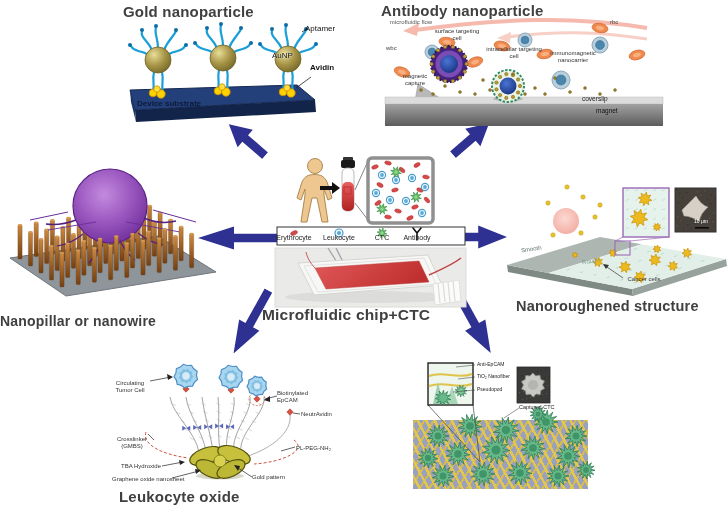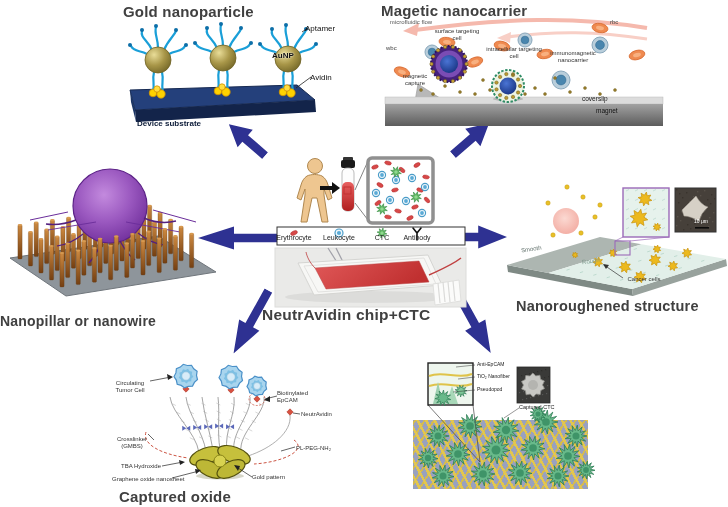--- a/index.html
+++ b/index.html
@@ -77,25 +77,25 @@
     <polygon points="0,72 167,67 185,82 5,92" fill="#24407b" stroke="#172a52" stroke-width="1"></polygon>
     <polygon points="5,92 185,82 186,94 6,104" fill="#13244a"></polygon>
     <polygon points="0,72 5,92 6,104 1,84" fill="#1b3566"></polygon>
     <use href="#np" transform="translate(28,42)"></use>
     <use href="#np" transform="translate(93,40)"></use>
     <use href="#np" transform="translate(158,41)"></use>
     <line x1="172" y1="14" x2="178" y2="10" stroke="#222" stroke-width="0.8"></line>
     <line x1="166" y1="70" x2="181" y2="59" stroke="#222" stroke-width="0.8"></line>
   </svg>
   <span class="lbl la" style="left:305px;top:25px;font-size:8px;font-weight:400;color:#111;">Aptamer</span>
-  <span class="lbl la" style="left:272px;top:52px;font-size:8px;font-weight:700;color:#111;text-shadow:0 0 2px #fff;">AuNP</span>
-  <span class="lbl la" style="left:310px;top:74px;font-size:8px;font-weight:400;color:#111;">Avidin</span>
-  <span class="lbl la" style="left:137px;top:100px;font-size:8px;font-weight:700;color:#0c1b38;margin-top:20px;">Device substrate</span>
-
-  <div class="title" style="left:381px;top:2px;width:220px;font-size:15px;">Magetic nanocarrier</div>
+  <span class="lbl la" style="left:272px;top:52px;font-size:8px;font-weight:400;color:#111;text-shadow:0 0 2px #fff;">AuNP</span>
+  <span class="lbl la" style="left:310px;top:64px;font-size:8px;font-weight:700;color:#111;">Avidin</span>
+  <span class="lbl la" style="left:137px;top:100px;font-size:8px;font-weight:700;color:#0c1b38;">Device substrate</span>
+
+  <div class="title" style="left:381px;top:2px;width:220px;font-size:15px;">Antibody nanoparticle</div>
   <svg class="abs" style="left:385px;top:14px;" width="278" height="112" viewBox="0 0 278 112">
     <defs>
       <radialGradient id="nucGrad" cx="40%" cy="35%" r="75%">
         <stop offset="0%" stop-color="#4a74d4"></stop>
           <stop offset="100%" stop-color="#16307e"></stop>
       </radialGradient>
       <linearGradient id="magGrad" x1="0" y1="0" x2="0" y2="1">
         <stop offset="0%" stop-color="#a2a2a2"></stop>
           <stop offset="100%" stop-color="#5c5c5c"></stop>
       </linearGradient>
@@ -570,21 +570,21 @@
     </g>
   </svg>
   <span class="lbl" style="left:111px;top:380px;width:38px;font-size:6px;">Circulating Tumor Cell</span>
   <span class="lbl la" style="left:277px;top:390px;width:48px;font-size:6px;">Biotinylated EpCAM</span>
   <span class="lbl la" style="left:301px;top:411px;font-size:6px;">NeutrAvidin</span>
   <span class="lbl la" style="left:296px;top:445px;font-size:6px;">PL-PEG-NH₂</span>
   <span class="lbl" style="left:111px;top:436px;width:42px;font-size:6px;">Crosslinker (GMBS)</span>
   <span class="lbl la" style="left:121px;top:463px;font-size:6px;">TBA Hydroxide</span>
   <span class="lbl la" style="left:112px;top:476px;font-size:6px;">Graphene oxide nanosheet</span>
   <span class="lbl la" style="left:252px;top:474px;font-size:6px;">Gold pattern</span>
-  <div class="title" style="left:119px;top:488px;width:220px;font-size:15px;">Captured oxide</div>
+  <div class="title" style="left:119px;top:488px;width:220px;font-size:15px;">Leukocyte oxide</div>
 
   <div id="fiber-bg" style="position:absolute;left:413px;top:420px;width:175px;height:69px;background-color:#99a1bf;background-image:repeating-linear-gradient(62deg,rgba(0,0,0,0) 0 5px,#e2c64f 5px 7.5px),repeating-linear-gradient(-58deg,rgba(0,0,0,0) 0 6px,rgba(217,189,71,0.9) 6px 8px);"></div>
   <svg class="abs" style="left:408px;top:358px;" width="185" height="135" viewBox="0 0 185 135">
     <g id="nf-cells">
         <polygon points="41.0,78.0 35.3,79.3 39.7,83.1 34.1,81.6 36.2,87.1 32.0,83.1 31.3,88.9 29.3,83.5 26.1,88.3 26.9,82.5 21.8,85.3 25.1,80.6 19.3,80.6 24.5,78.0 19.3,75.4 25.1,75.4 21.8,70.7 26.9,73.5 26.1,67.7 29.3,72.5 31.3,67.1 32.0,72.9 36.2,68.9 34.1,74.4 39.7,72.9 35.3,76.7" fill="#68b98a" stroke="#2f7d55" stroke-width="0.8"></polygon>
         <circle cx="30" cy="78" r="3.52" fill="#3f9468"></circle>
         <polygon points="57.0,78.9 58.3,72.7 52.5,75.3 56.5,70.4 50.2,70.1 56.0,67.6 50.6,64.4 56.9,64.9 53.6,59.5 58.9,62.8 58.5,56.5 61.7,62.0 64.2,56.2 64.5,62.5 69.5,58.6 66.7,64.3 73.0,63.1 67.9,67.0 74.0,68.8 67.7,69.8 72.2,74.3 66.2,72.3 68.1,78.3 63.7,73.7 62.6,80.0 60.9,73.9" fill="#68b98a" stroke="#2f7d55" stroke-width="0.8"></polygon>
         <circle cx="62" cy="68" r="3.84" fill="#3f9468"></circle>
         <polygon points="92.6,83.8 94.0,77.1 87.7,80.0 92.1,74.6 85.2,74.3 91.5,71.6 85.6,68.1 92.5,68.6 88.9,62.7 94.7,66.4 94.2,59.6 97.6,65.5 100.4,59.2 100.7,66.1 106.1,61.8 103.1,68.0 109.9,66.7 104.4,70.9 111.0,72.9 104.2,74.0 109.1,78.8 102.6,76.6 104.7,83.2 99.9,78.2 98.7,85.0 96.8,78.4" fill="#68b98a" stroke="#2f7d55" stroke-width="0.8"></polygon>
         <circle cx="98" cy="72" r="4.16" fill="#3f9468"></circle>
@@ -766,15 +766,15 @@
       <path d="M 45,123 C 40,118 37,112 36,107" stroke="#c86060" stroke-width="1" fill="none"></path>
       <path d="M 159,130 C 172,124 182,120 191,113" stroke="#c04040" stroke-width="1.5" fill="none"></path>
       <polygon points="163,139 189,135 191,156 165,160" fill="#fbfbfa" stroke="#e0e0de" stroke-width="1"></polygon>
       <path d="M 168,138 L 170,158 M 173,137 L 175,157 M 178,137 L 180,157 M 183,136 L 185,156" stroke="#dadad8" stroke-width="1.2" fill="none"></path>
     </g>
   </svg>
   <span class="lbl" style="left:264px;top:234px;width:60px;font-size:7px;color:#222;">Erythrocyte</span>
   <span class="lbl" style="left:309px;top:234px;width:60px;font-size:7px;color:#222;">Leukocyte</span>
   <span class="lbl" style="left:352px;top:234px;width:60px;font-size:7px;color:#222;">CTC</span>
   <span class="lbl" style="left:387px;top:234px;width:60px;font-size:7px;color:#222;">Antibody</span>
-  <div class="title" style="left:262px;top:306px;width:200px;font-size:15.5px;">NeutrAvidin chip+CTC</div>
+  <div class="title" style="left:262px;top:306px;width:200px;font-size:15.5px;">Microfluidic chip+CTC</div>
 
 </div>
 
 </body></html>

